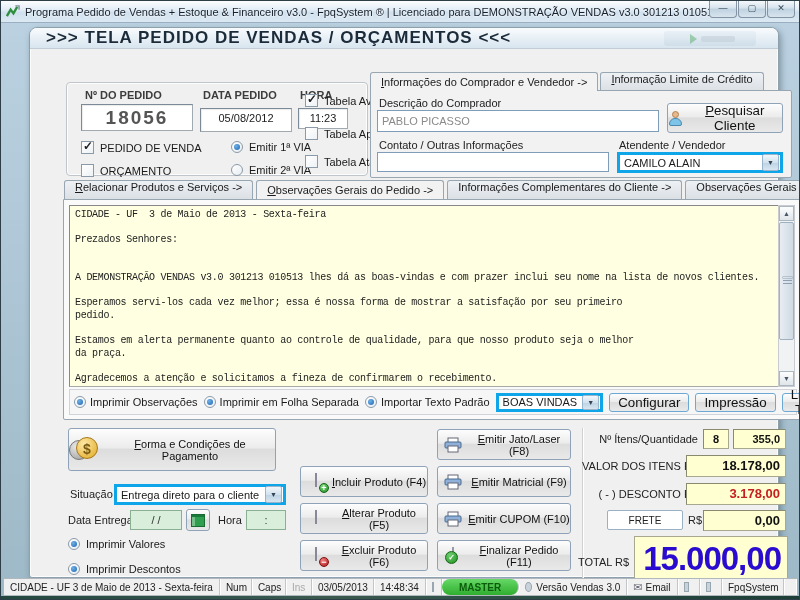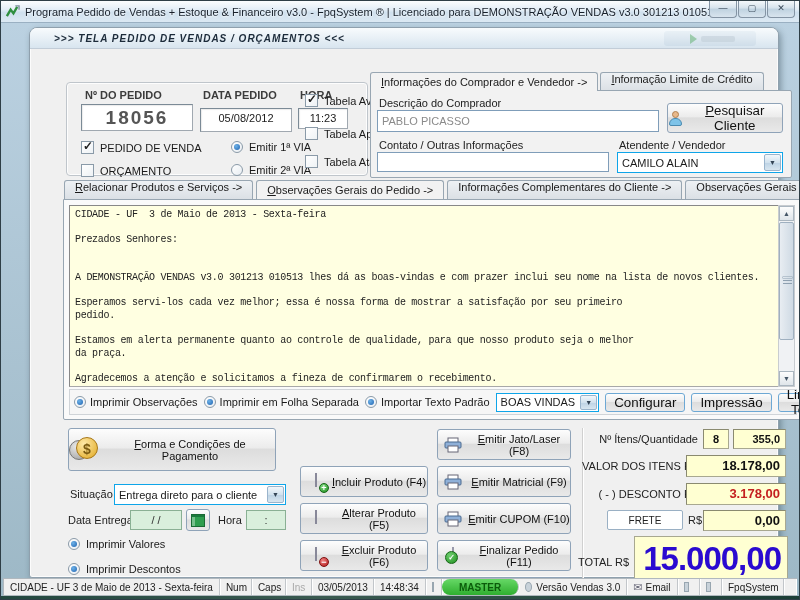--- a/index.html
+++ b/index.html
@@ -19,21 +19,21 @@
     border-radius:0 0 4px 4px; background:linear-gradient(180deg,#f4f8fb,#d5e2ec 45%,#bfd2e0 50%,#d8e4ee);
     color:#3a4a5a; font-size:9px; line-height:15px; text-align:center; cursor:default; }
 
   
   .main-panel { position:absolute; left:28px; top:26px; width:750px; height:551px;
     background:#f0f0f0; border:1px solid #8fa0ad; border-radius:8px 8px 3px 3px;
     box-shadow:0 0 0 1px rgba(255,255,255,.8) inset, 2px 3px 6px rgba(20,40,50,.35); }
   .header-strip { position:absolute; left:0; top:0; width:748px; height:21px;
     border-radius:7px 7px 0 0; background:linear-gradient(180deg,#f8fbfd,#d8e5ef);
     border-bottom:1px solid #c2cdd8; display:flex; align-items:center; }
-  .header-strip .htxt { margin-left:24px; font-weight:bold; font-size:10px; color:#1c2b3a; letter-spacing:1px;font-style:italic; }
+  .header-strip .htxt { margin-left:16px; font-weight:bold; font-size:17px; color:#1c2b3a; letter-spacing:1px; }
   .ghost { position:absolute; right:22px; top:3px; width:92px; height:15px; opacity:.45;
     background:linear-gradient(180deg,#dfe9f1,#c2d4e2); border-radius:3px; display:flex; align-items:center; }
   .ghost .garrow { width:0; height:0; margin-left:26px; border-left:7px solid #3f9e54;
     border-top:5px solid transparent; border-bottom:5px solid transparent; }
   .ghost .gbar { width:34px; height:6px; margin-left:4px; background:#aebecb; border-radius:2px; }
 
   
   .lbl { color:#222; }
   .sunken { background:#fff; border:1px solid #a0a8b0; border-top-color:#7b8a96; border-left-color:#7b8a96;
     box-shadow:inset 1px 1px 1px rgba(0,0,0,.08); }
@@ -44,21 +44,21 @@
   .cb.checked:after { content:"✓"; position:absolute; left:1px; top:-3px; font-size:12px; font-weight:bold; color:#222; }
   .radio { display:inline-block; width:12px; height:12px; border-radius:50%;
     background:linear-gradient(135deg,#fff,#e8edf2); border:1px solid #8a9aa8; position:relative; flex:none; }
   .radio.sel:after { content:""; position:absolute; left:2px; top:2px; width:6px; height:6px; border-radius:50%;
     background:radial-gradient(circle at 35% 35%,#6db2e8,#1e62b0); }
   .chkrow { display:flex; align-items:center; gap:6px; position:absolute; white-space:nowrap; }
   .btn { display:flex; align-items:center; justify-content:center; gap:6px;
     background:linear-gradient(180deg,#fdfdfd,#ececec 45%,#dddddd 50%,#e9e9e9);
     border:1px solid #8fa3b8; border-radius:3px; color:#111; cursor:default; }
   .btn.blue { border-color:#6da8d4; }
-  .combo { display:flex; align-items:center; background:#fff; border:1px solid #0ea5e9; height:21px; position:relative; }
+  .combo { display:flex; align-items:center; background:#fff; border:3px solid #0ea5e9; height:21px; position:relative; }
   .combo .cval { flex:1; padding:0 4px; white-space:nowrap; overflow:hidden; }
   .combo .carr { width:17px; height:17px; margin:1px; flex:none;
     background:linear-gradient(180deg,#f2f7fb,#d2e2ee 50%,#bcd2e4 51%,#d8e6f0);
     border:1px solid #9ab4cc; border-radius:2px; font-size:7px; line-height:16px; text-align:center; color:#345; }
   u { text-decoration:underline; }
 
   
   .order-group { left:36px; top:54px; width:302px; height:94px; }
   .order-num-lbl { position:absolute; left:18px; top:6px; font-weight:bold; color:#3c3c3c; }
   .order-num { position:absolute; left:14px; top:21px; width:112px; height:27px;

